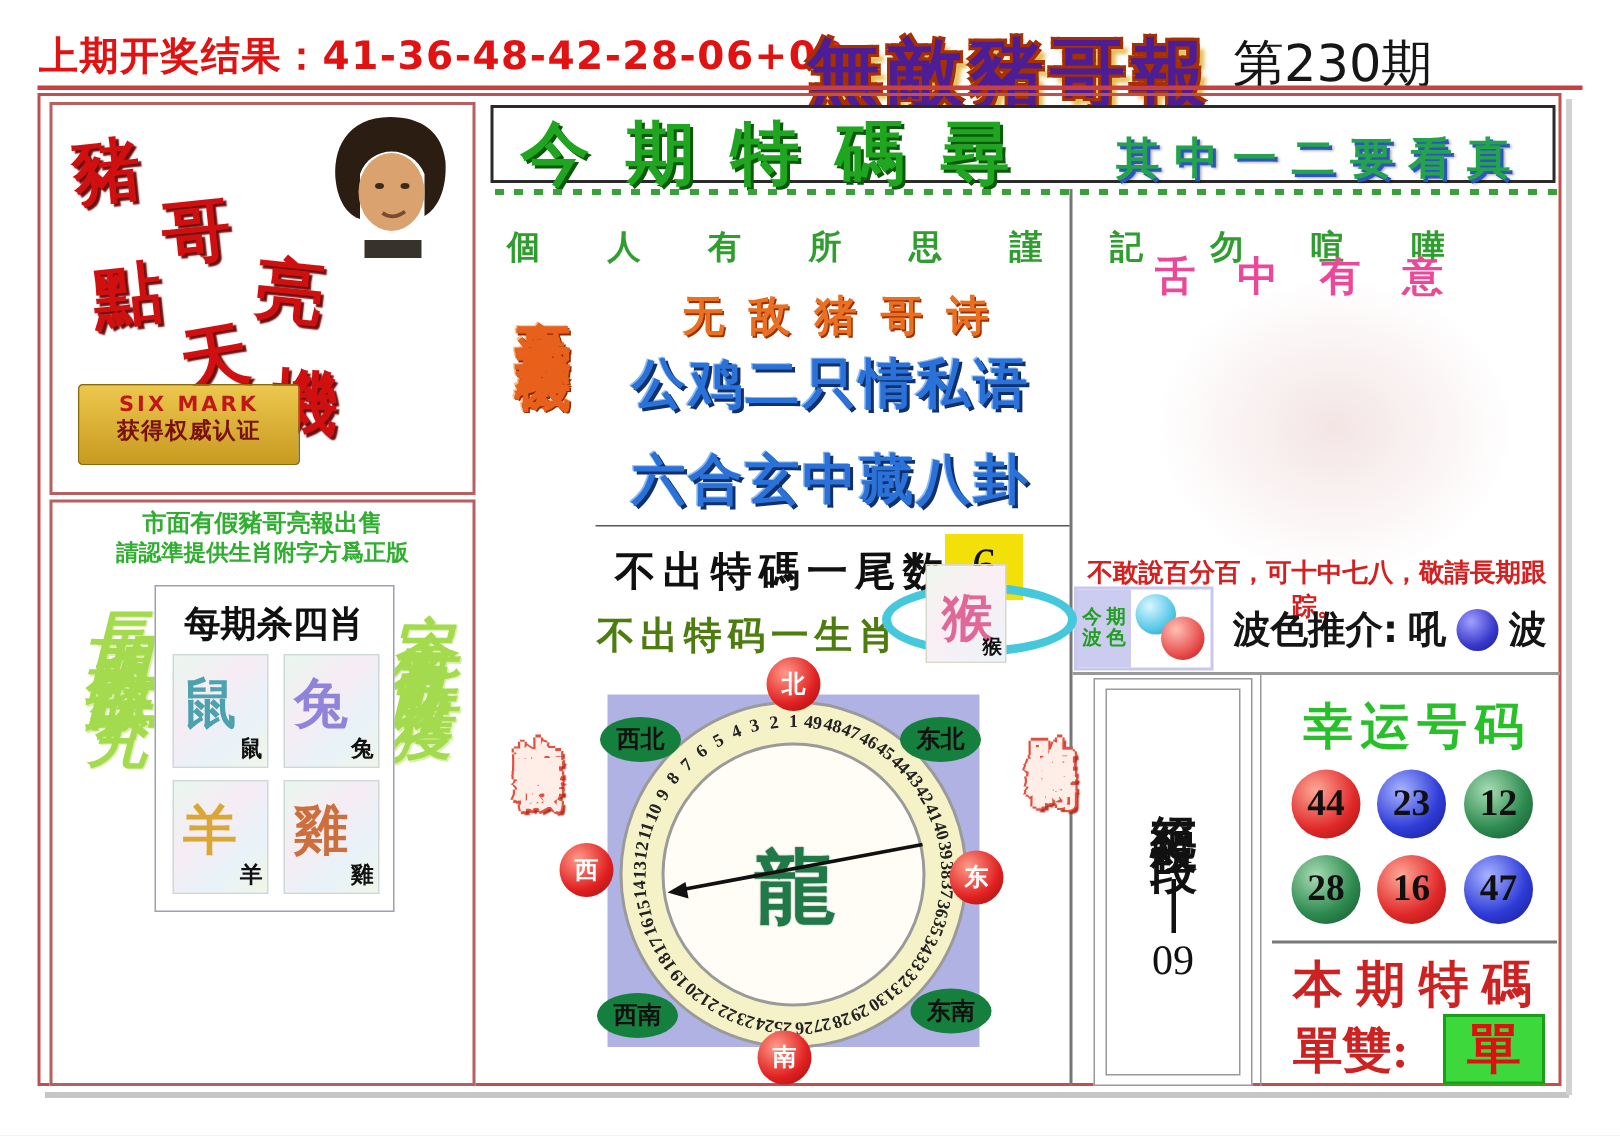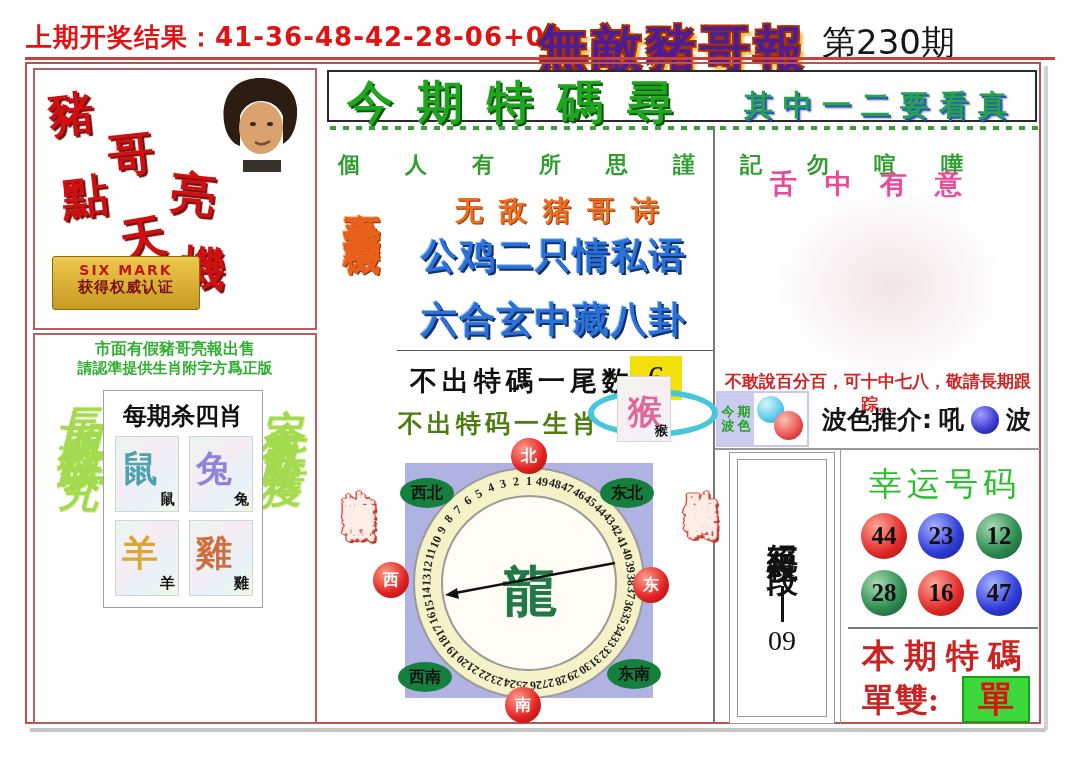--- a/index.html
+++ b/index.html
@@ -141,21 +141,21 @@
   
   .ks-outer { left:729px; top:452px; width:106px; height:272px; border:1px solid #999; background:#fff; }
   .ks-inner { left:737px; top:459px; width:90px; height:258px; border:1px solid #999;
     display:flex; flex-direction:column; align-items:center; justify-content:center; gap:3px; }
   .ks-chars { font-size:31px; font-weight:bold; color:#111; letter-spacing:7px;
     font-family:"Liberation Serif","DejaVu Serif",serif; }
   .ks-num { font-size:28px; color:#111; font-family:"Liberation Serif","DejaVu Serif",serif; }
   .ks-bar { width:3px; height:36px; background:#111; }
 
   
-  .lucky-title { left:850px; top:462px; width:190px; text-align:center; font-size:33px; font-weight:normal;
+  .lucky-title { left:850px; top:462px; width:190px; text-align:center; font-size:33px; font-weight:bold;
     color:#28c028; letter-spacing:5px; }
   .ball { position:absolute; width:46px; height:46px; border-radius:50%; text-align:center; line-height:46px;
     font-size:25px; font-weight:bold; color:#101010; font-family:"Liberation Serif","DejaVu Serif",serif; }
   .c-red   { background:radial-gradient(circle at 35% 30%, #ffa898, #e02828 60%, #9a1010); }
   .c-blue  { background:radial-gradient(circle at 35% 30%, #a8b4ff, #2f3cd8 58%, #141a80); }
   .c-green { background:radial-gradient(circle at 35% 30%, #a8dcb4, #2e8b50 58%, #14502c); }
   .lucky-rule { left:848px; top:627px; width:190px; height:2px; background:#777; }
   .special-label { left:862px; top:634px; font-size:33px; font-weight:bold; color:#cc2222; letter-spacing:9px;
     font-family:"Liberation Serif","DejaVu Serif",serif; }
   .oe-label { left:862px; top:678px; font-size:33px; font-weight:bold; color:#cc2222;

